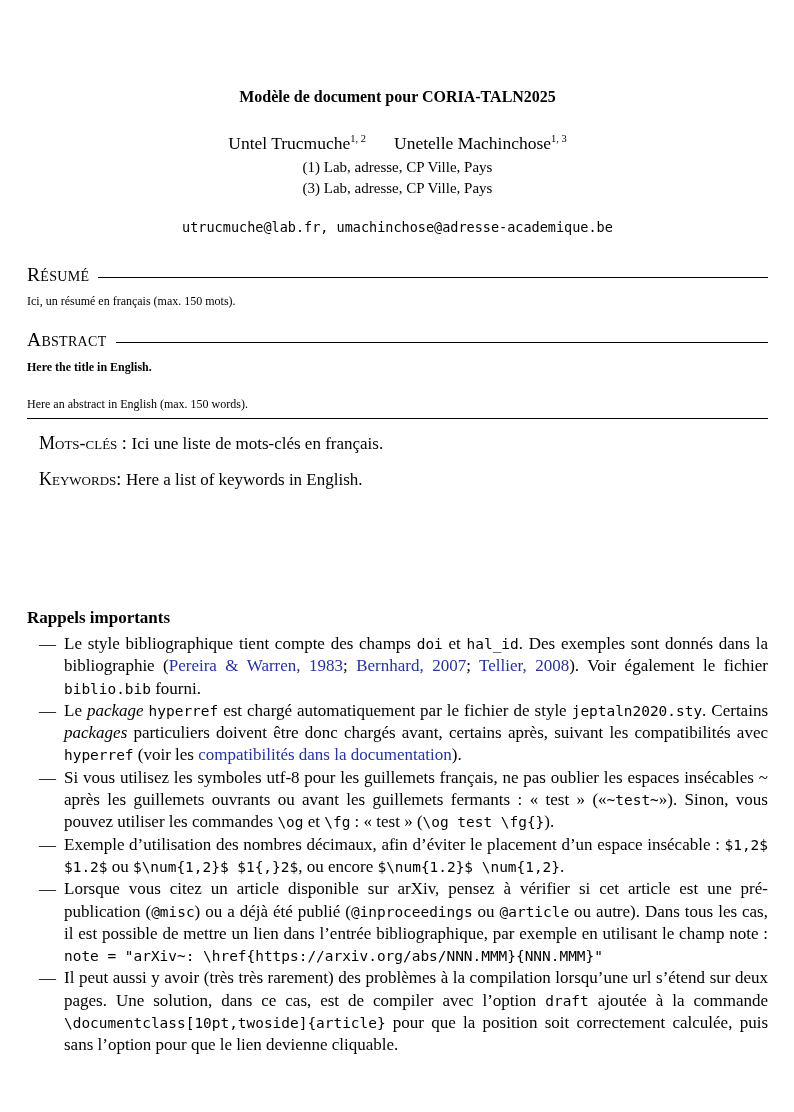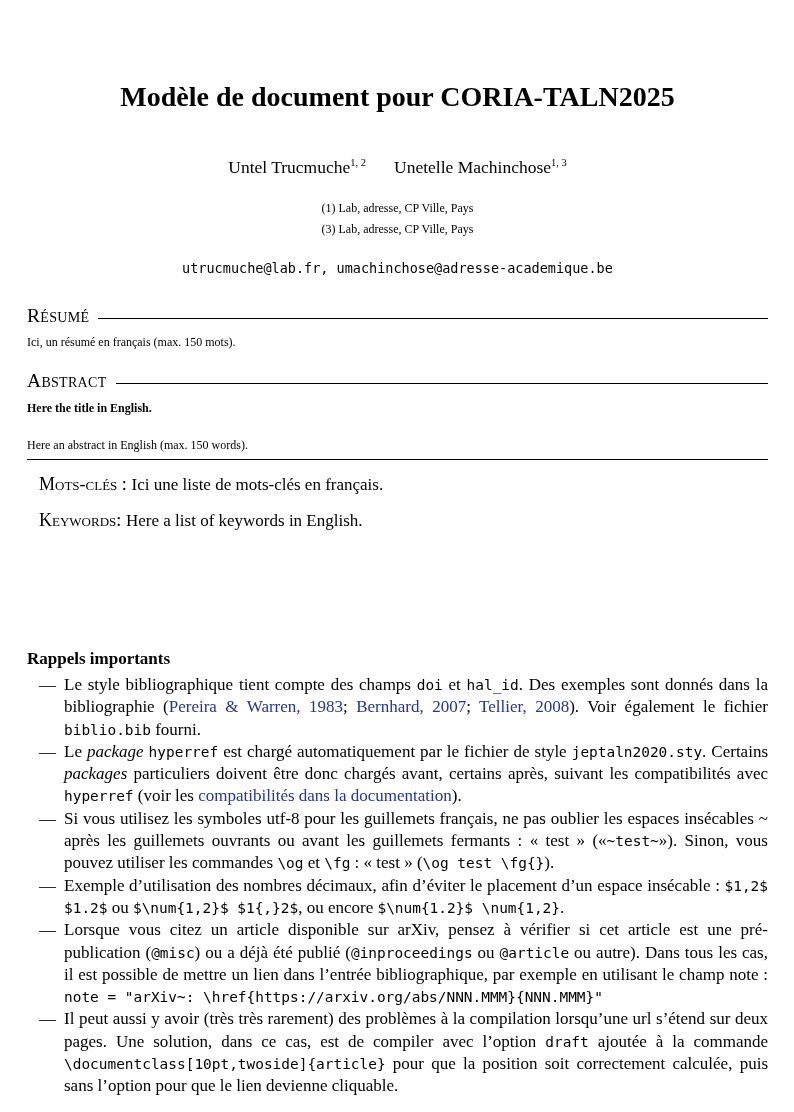--- a/index.html
+++ b/index.html
@@ -8,26 +8,26 @@
   body {
     width: 794px; height: 1112px; overflow: hidden;
     background: var(--paper); color: var(--ink);
     font-family: "Liberation Serif", serif;
   }
   .page { width: 794px; height: 1112px; padding: 0 26px 0 27px; background: var(--paper); }
 
   
   .paper-title {
     margin: 82px 0 15px; text-align: center;
-    font-size: 28px; font-weight: bold; line-height: 30px;
+    font-size: 16px; font-weight: bold; line-height: 30px;
   }
-  .authors { margin-top: 44px; text-align: center; font-size: 17.5px; line-height: 22px; }
+  .authors { margin-top: 20px; text-align: center; font-size: 17.5px; line-height: 22px; }
   .author { margin: 0 14px; white-space: nowrap; }
   .author sup { font-size: 10.5px; line-height: 0; }
-  .affiliations { margin-top: 20px; text-align: center; font-size: 12px; line-height: 20.5px; }
+  .affiliations { margin-top: 3px; text-align: center; font-size: 15px; line-height: 20.5px; }
   .emails {
     margin-top: 20px; text-align: center;
     font-family: "DejaVu Sans Mono", "Liberation Mono", monospace;
     font-size: 13.5px; line-height: 19px;
   }
 
   
   .sec-row { display: flex; align-items: center; }
   .sec-row.resume { margin-top: 26px; }
   .sec-row.abstract { margin-top: 16px; }

